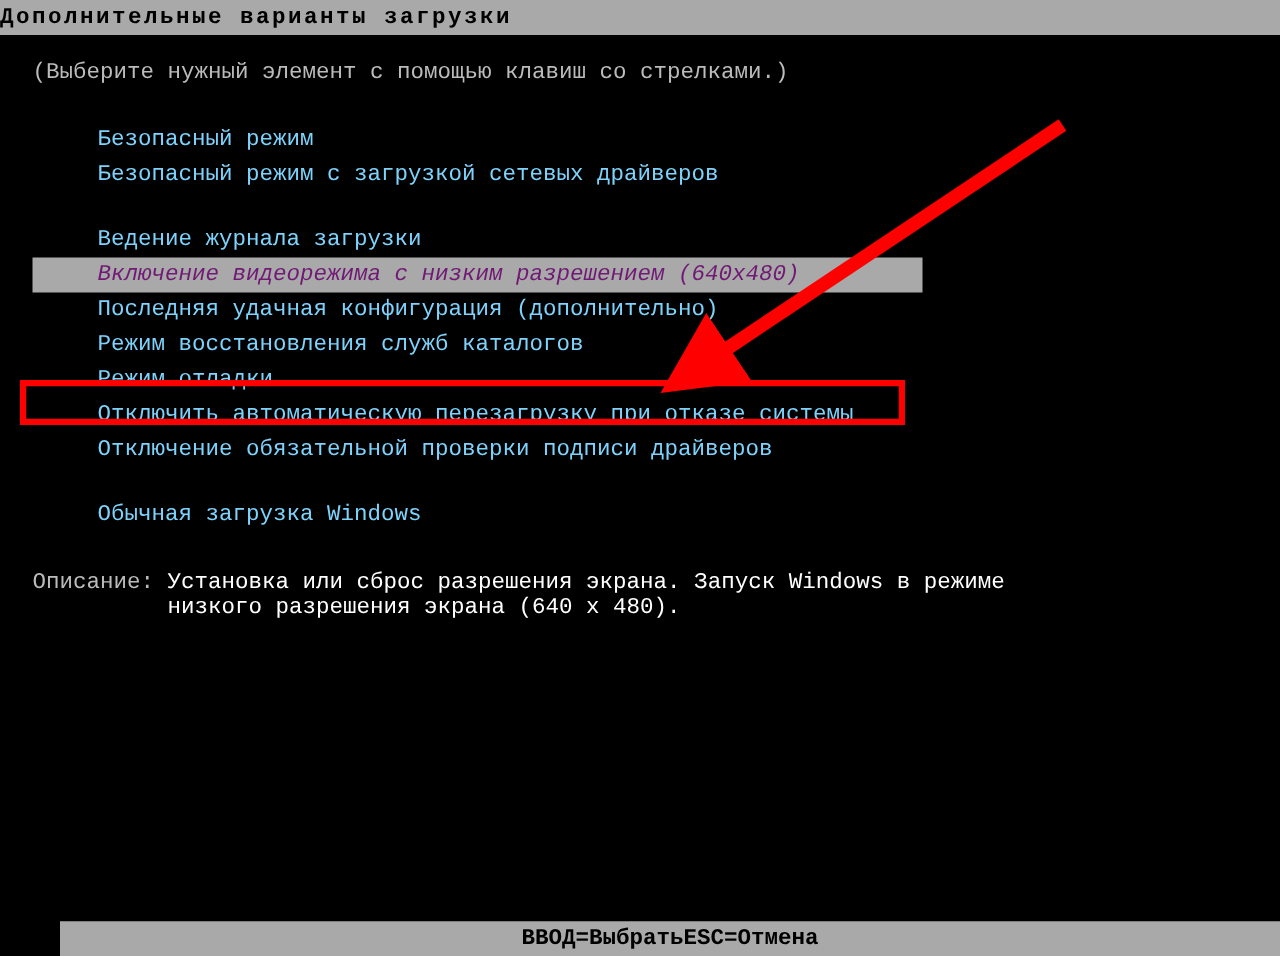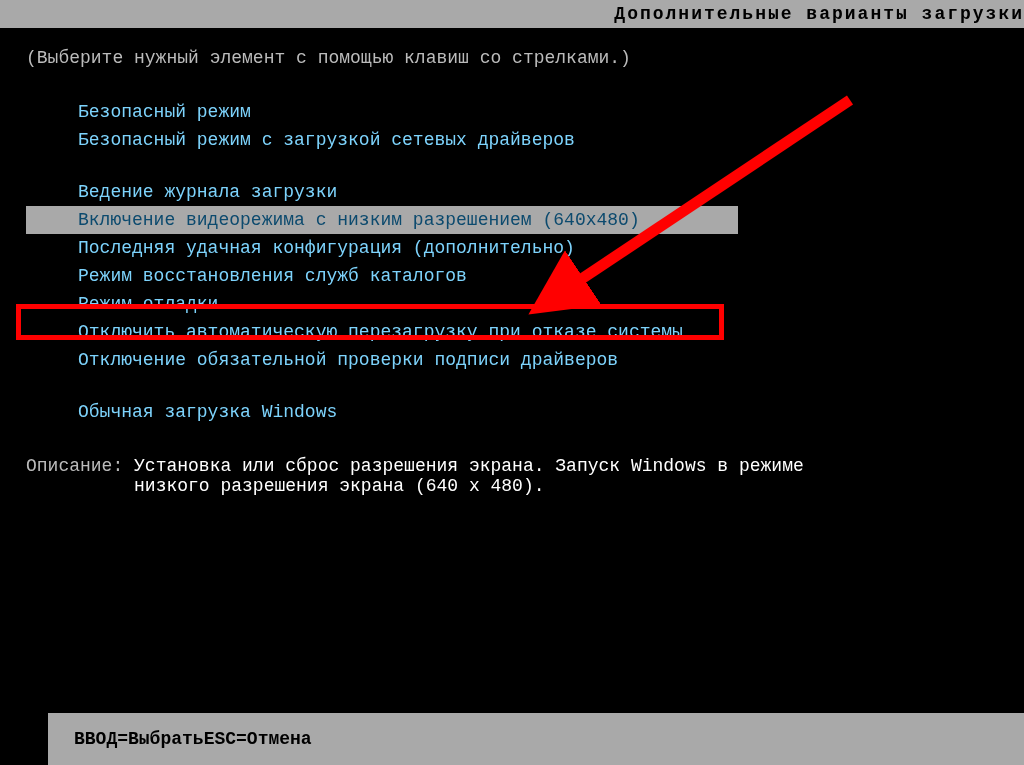--- a/index.html
+++ b/index.html
@@ -9,21 +9,21 @@
     background: #000;
     font-family: 'Courier New', monospace;
     font-size: 18px;
     color: #bbb;
     overflow: hidden;
     position: relative;
   }
   .title-bar {
     background: #a9a9a9;
     color: #000;
-    text-align: right;
+    text-align: left;
     padding: 4px 0;
     font-weight: bold;
     letter-spacing: 2px;
   }
   .content {
     padding: 20px 26px 0 26px;
   }
   .prompt-line {
     margin-bottom: 2px;
     white-space: pre;
@@ -35,41 +35,42 @@
     margin-bottom: 30px;
   }
   .option {
     color: #7dd3fc;
     padding: 4px 0;
     white-space: pre;
     position: relative;
   }
   .option.selected {
     background: #a9a9a9;
-    color: #0c4a6e;
+    color: #701a75;
     margin-left: -52px;
     padding-left: 52px;
     width: 712px;
+    font-style: italic;
   }
   .group-gap { height: 24px; }
   .desc-line {
     white-space: pre;
   }
   .desc-label { color: #bbb; margin-top: 20px; }
   .desc-text { color: #fff; }
   .footer {
     position: absolute;
     bottom: 0;
     left: 0;
     right: 0;
     background: #a9a9a9;
     color: #000;
-    padding: 16px 26px;
+    padding: 4px 26px;
     display: flex;
-    justify-content: flex-start;
+    justify-content: center;
     font-weight: bold;
     margin-left: 48px;
   }
   .red-box {
     position: absolute;
     border: 5px solid #ff0000;
     pointer-events: none;
     left: 16px;
     top: 304px;
     width: 708px;

